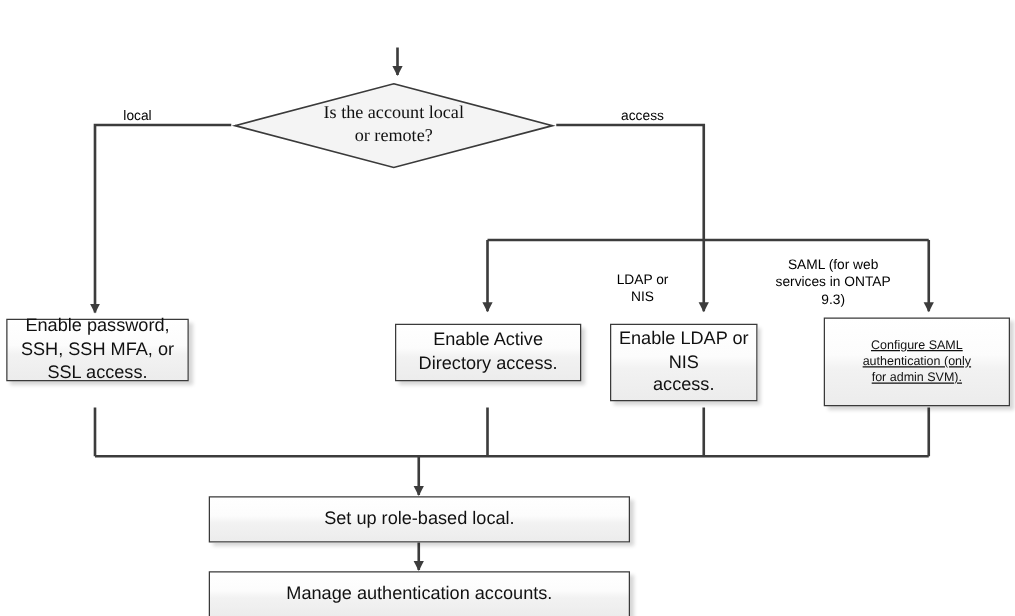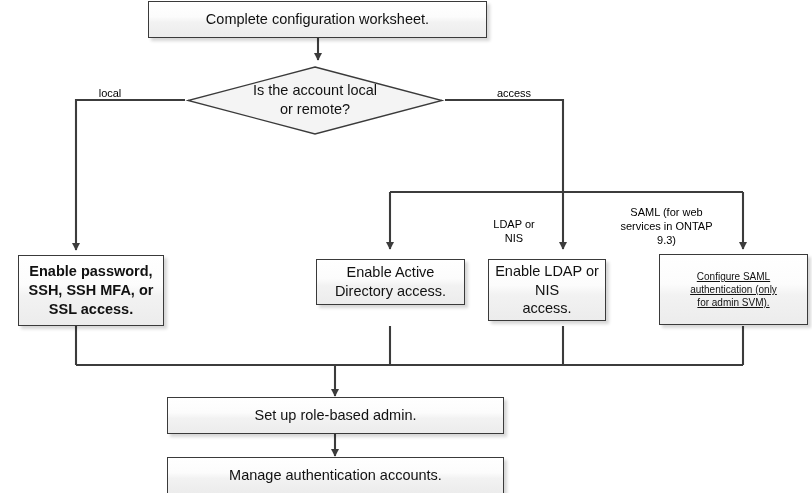--- a/index.html
+++ b/index.html
@@ -111,29 +111,26 @@
       <path d="M743,326 L743,365"></path>
 
       <path d="M76,365 L743,365"></path>
 
       <path d="M335,365 L335,396" marker-end="url(#arrowhead)"></path>
 
       <path d="M335,434 L335,456" marker-end="url(#arrowhead)"></path>
     </g>
   </svg>
 
-  <div class="node" style="left:148px; top:1px; width:339px; height:37px;">
-    <span>Complete configuration worksheet.</span>
-  </div>
 
   <div class="decision" style="left:185px; top:64px; width:260px; height:73px;">
     <svg class="dshape" viewBox="0 0 260 73" preserveAspectRatio="none">
       <polygon points="130,3 257,36.5 130,70 3,36.5" fill="#f4f4f4" stroke="#3a3a3a" stroke-width="1.3"></polygon>
     </svg>
-    <span class="dtext" style="white-space:pre-line;">Is the account local
+    <span class="dtext" style="white-space:pre-line;font-family:Liberation Serif, serif;">Is the account local
 or remote?</span>
   </div>
 
   <div class="edge-label" style="left:80px; top:72px; width:60px;">
     <span>local</span>
   </div>
 
   <div class="edge-label" style="left:477px; top:72px; width:74px;">
     <span>access</span>
   </div>
@@ -143,21 +140,21 @@
     <span>LDAP or
 NIS</span>
   </div>
 
   <div class="edge-label" style="left:594px; top:191px; width:145px;">
     <span>SAML (for web
 services in ONTAP
 9.3)</span>
   </div>
 
-  <div class="node" style="left:18px; top:255px; width:146px; height:71px; white-space:pre-line;font-weight:bold;">
+  <div class="node" style="left:5px; top:255px; width:146px; height:50px; white-space:pre-line;">
     <span style="white-space:pre-line;">Enable password,
 SSH, SSH MFA, or
 SSL access.</span>
   </div>
 
   <div class="node" style="left:316px; top:259px; width:149px; height:46px; white-space:pre-line;">
     <span style="white-space:pre-line;">Enable Active
 Directory access.</span>
   </div>
 
@@ -166,20 +163,20 @@
 access.</span>
   </div>
 
   <div class="node tight" style="left:659px; top:254px; width:149px; height:71px; white-space:pre-line;">
     <span style="white-space:pre-line;">Configure SAML
 authentication (only
 for admin SVM).</span>
   </div>
 
   <div class="node" style="left:167px; top:397px; width:337px; height:37px;">
-    <span>Set up role-based admin.</span>
+    <span>Set up role-based local.</span>
   </div>
 
   <div class="node" style="left:167px; top:457px; width:337px; height:37px;">
     <span>Manage authentication accounts.</span>
   </div>
 
 </div>
 
 </body></html>

